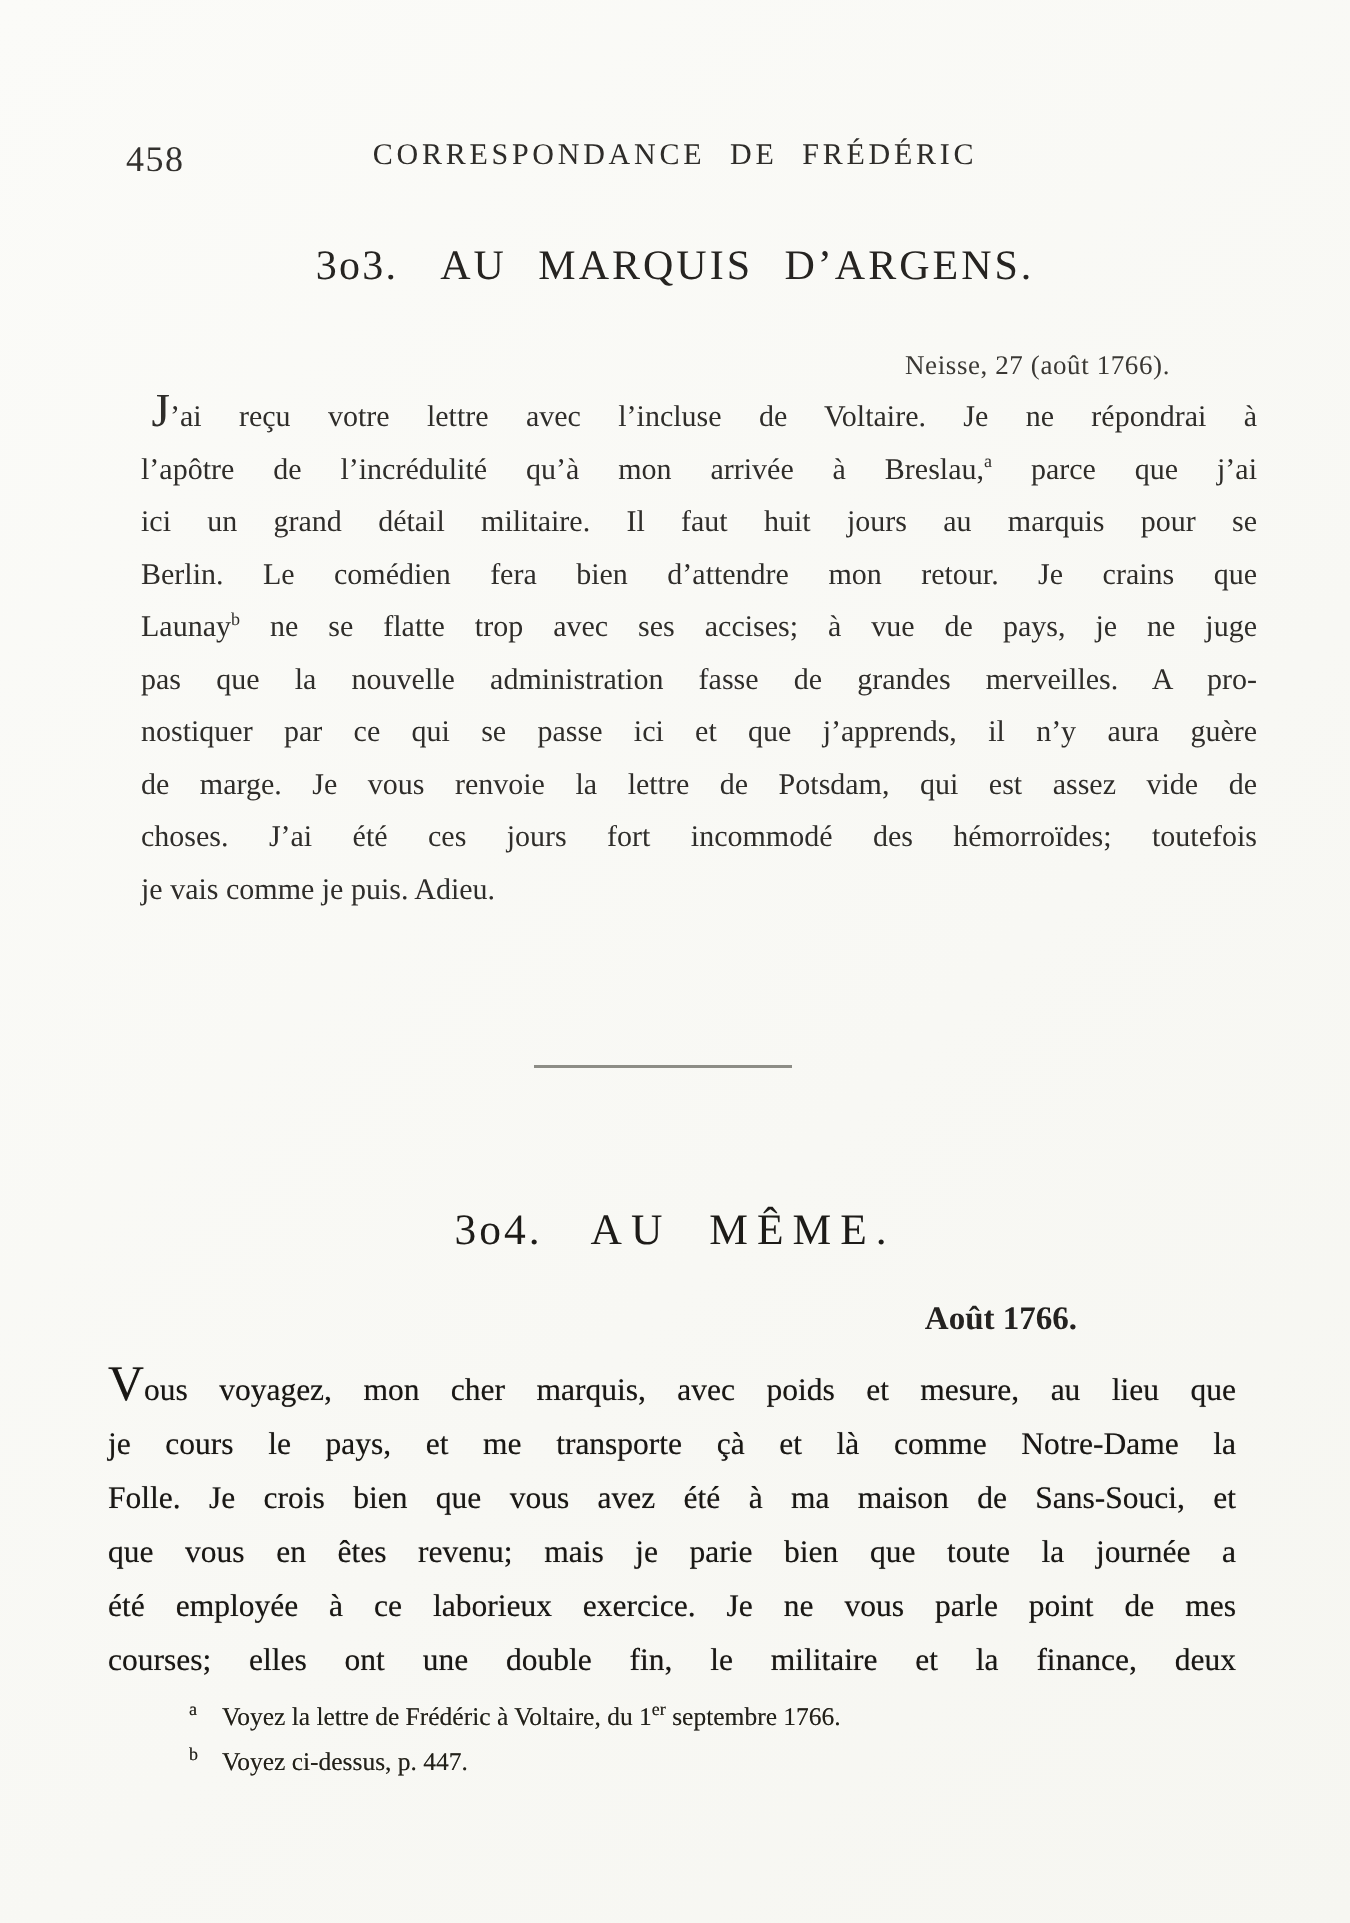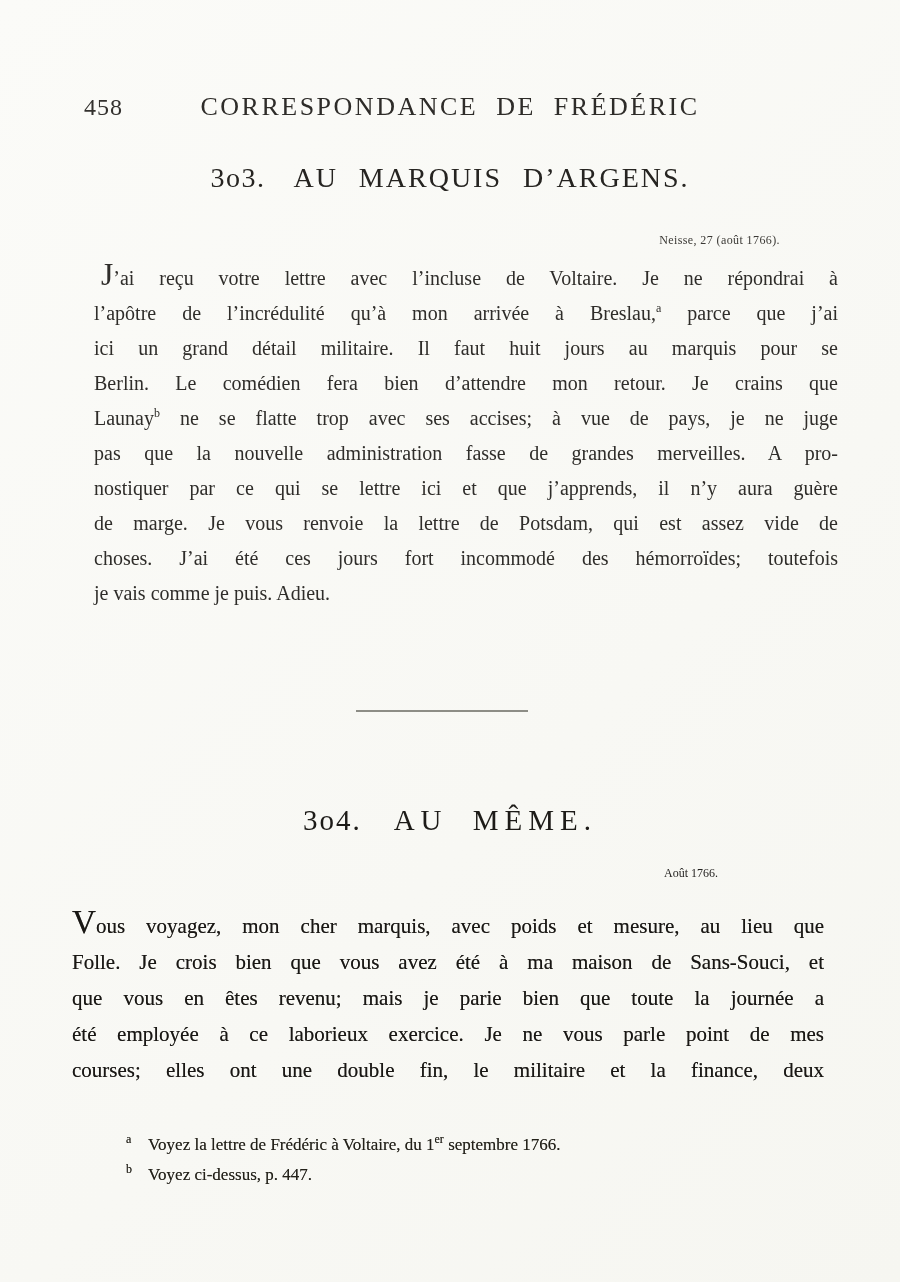--- a/index.html
+++ b/index.html
@@ -15,37 +15,37 @@
   }
 
   
   .header { position: absolute; top: 92px; left: 78px; right: 78px; height: 32px; }
   .pagenum {
     position: absolute; left: 6px; top: 2px;
     font-size: 24px; letter-spacing: 1px; color: #33312e;
   }
   .runhead {
     text-align: center;
-    font-size: 26px; letter-spacing: 2.5px; word-spacing: 9px;
+    font-size: 20px; letter-spacing: 2.5px; word-spacing: 9px;
     color: #2e2c29;
   }
 
   
   .heading { position: absolute; left: 0; width: 900px; text-align: center; color: #262421; }
   .heading-1 { top: 162px; font-size: 28px; }
   .heading-1 .hnum { letter-spacing: 1.5px; margin-right: 28px; }
   .heading-1 .htitle { letter-spacing: 2px; word-spacing: 12px; }
   .heading-2 { top: 804px; font-size: 29px; font-weight: normal; color: #1d1b18; }
   .heading-2 .hnum { letter-spacing: 2px; margin-right: 32px; }
   .heading-2 .htitle { letter-spacing: 6px; word-spacing: 12px; }
 
   
   .dateline { position: absolute; color: #3a3834; }
-  .dateline-1 { top: 233px; right: 120px; font-size: 12px; letter-spacing: 0.4px; }
-  .dateline-2 { top: 866px; right: 182px; font-size: 12px; font-weight: normal; color: #242220; }
+  .dateline-1 { top: 233px; right: 120px; font-size: 18px; letter-spacing: 0.4px; }
+  .dateline-2 { top: 866px; right: 182px; font-size: 22px; font-weight: bold; color: #242220; }
 
   
   .para { position: absolute; }
   .para-1 {
     top: 261px; left: 94px; width: 744px;
     font-size: 20px; color: #2f2d2a;
   }
   .para-2 {
     top: 908px; left: 72px; width: 752px;
     font-size: 21px; color: #191714;
@@ -108,36 +108,37 @@
 
   <div class="dateline dateline-1">Neisse, 27 (août 1766).</div>
 
   <div class="para para-1">
     <div class="line first"><span class="initial">J</span><span>’ai reçu votre lettre avec l’incluse de Voltaire. Je ne répondrai à</span></div>
     <div class="line"><span>l’apôtre de l’incrédulité qu’à mon arrivée à Breslau,</span><span class="supref">a</span><span> parce que j’ai</span></div>
     <div class="line">ici un grand détail militaire. Il faut huit jours au marquis pour se</div>
     <div class="line">Berlin. Le comédien fera bien d’attendre mon retour. Je crains que</div>
     <div class="line"><span>Launay</span><span class="supref">b</span><span> ne se flatte trop avec ses accises; à vue de pays, je ne juge</span></div>
     <div class="line">pas que la nouvelle administration fasse de grandes merveilles. A pro-</div>
-    <div class="line">nostiquer par ce qui se lettre ici et que j’apprends, il n’y aura guère</div>
+    <div class="line">nostiquer par ce qui se passe ici et que j’apprends, il n’y aura guère</div>
     <div class="line">de marge. Je vous renvoie la lettre de Potsdam, qui est assez vide de</div>
     <div class="line">choses. J’ai été ces jours fort incommodé des hémorroïdes; toutefois</div>
     <div class="line last">je vais comme je puis. Adieu.</div>
   </div>
 
   <div class="divider"></div>
 
   <div class="heading heading-2">
     <span class="hnum">3o4.</span><span class="htitle">AU MÊME.</span>
   </div>
 
   <div class="dateline dateline-2">Août 1766.</div>
 
   <div class="para para-2">
     <div class="line first"><span class="initial">V</span><span>ous voyagez, mon cher marquis, avec poids et mesure, au lieu que</span></div>
+    <div class="line">je cours le pays, et me transporte çà et là comme Notre-Dame la</div>
     <div class="line">Folle. Je crois bien que vous avez été à ma maison de Sans-Souci, et</div>
     <div class="line">que vous en êtes revenu; mais je parie bien que toute la journée a</div>
     <div class="line">été employée à ce laborieux exercice. Je ne vous parle point de mes</div>
     <div class="line">courses; elles ont une double fin, le militaire et la finance, deux</div>
   </div>
 
   <div class="footnotes">
     <div class="fn"><span class="fn-marker">a</span><span>Voyez la lettre de Frédéric à Voltaire, du 1</span><span class="supref">er</span><span> septembre 1766.</span></div>
     <div class="fn"><span class="fn-marker">b</span><span>Voyez ci-dessus, p. 447.</span><span class="supref"></span><span></span></div>
   </div>

